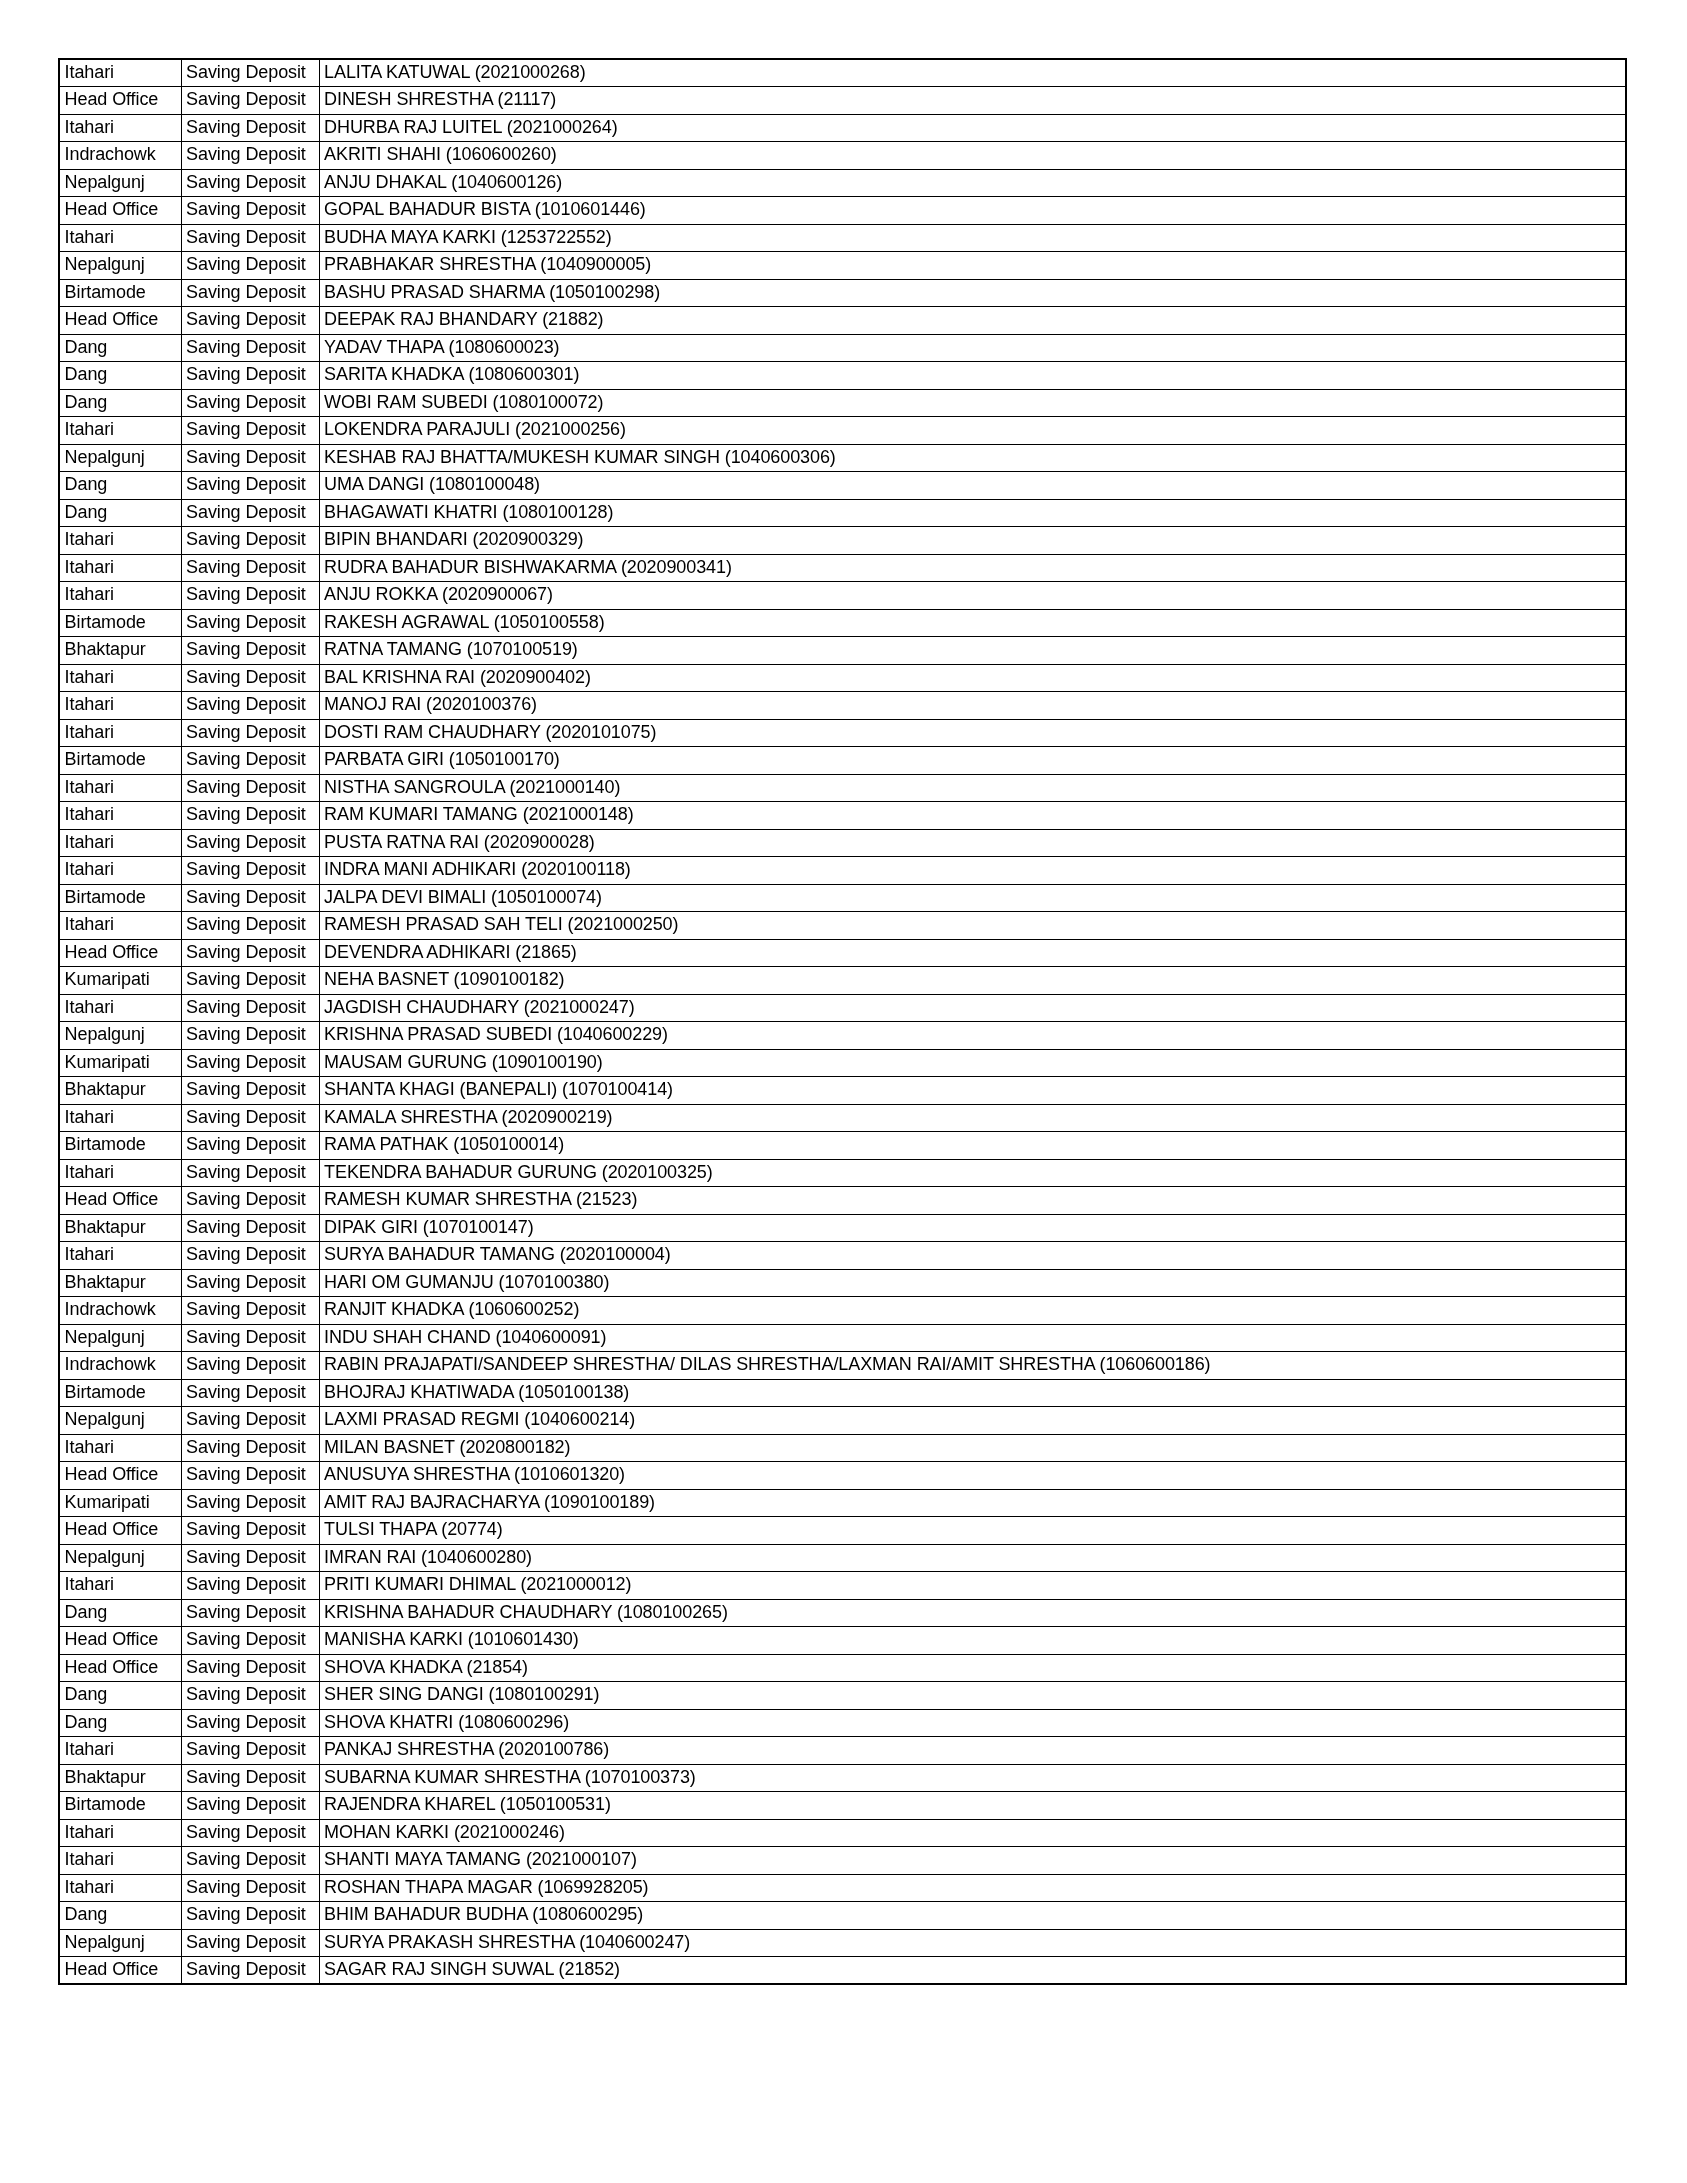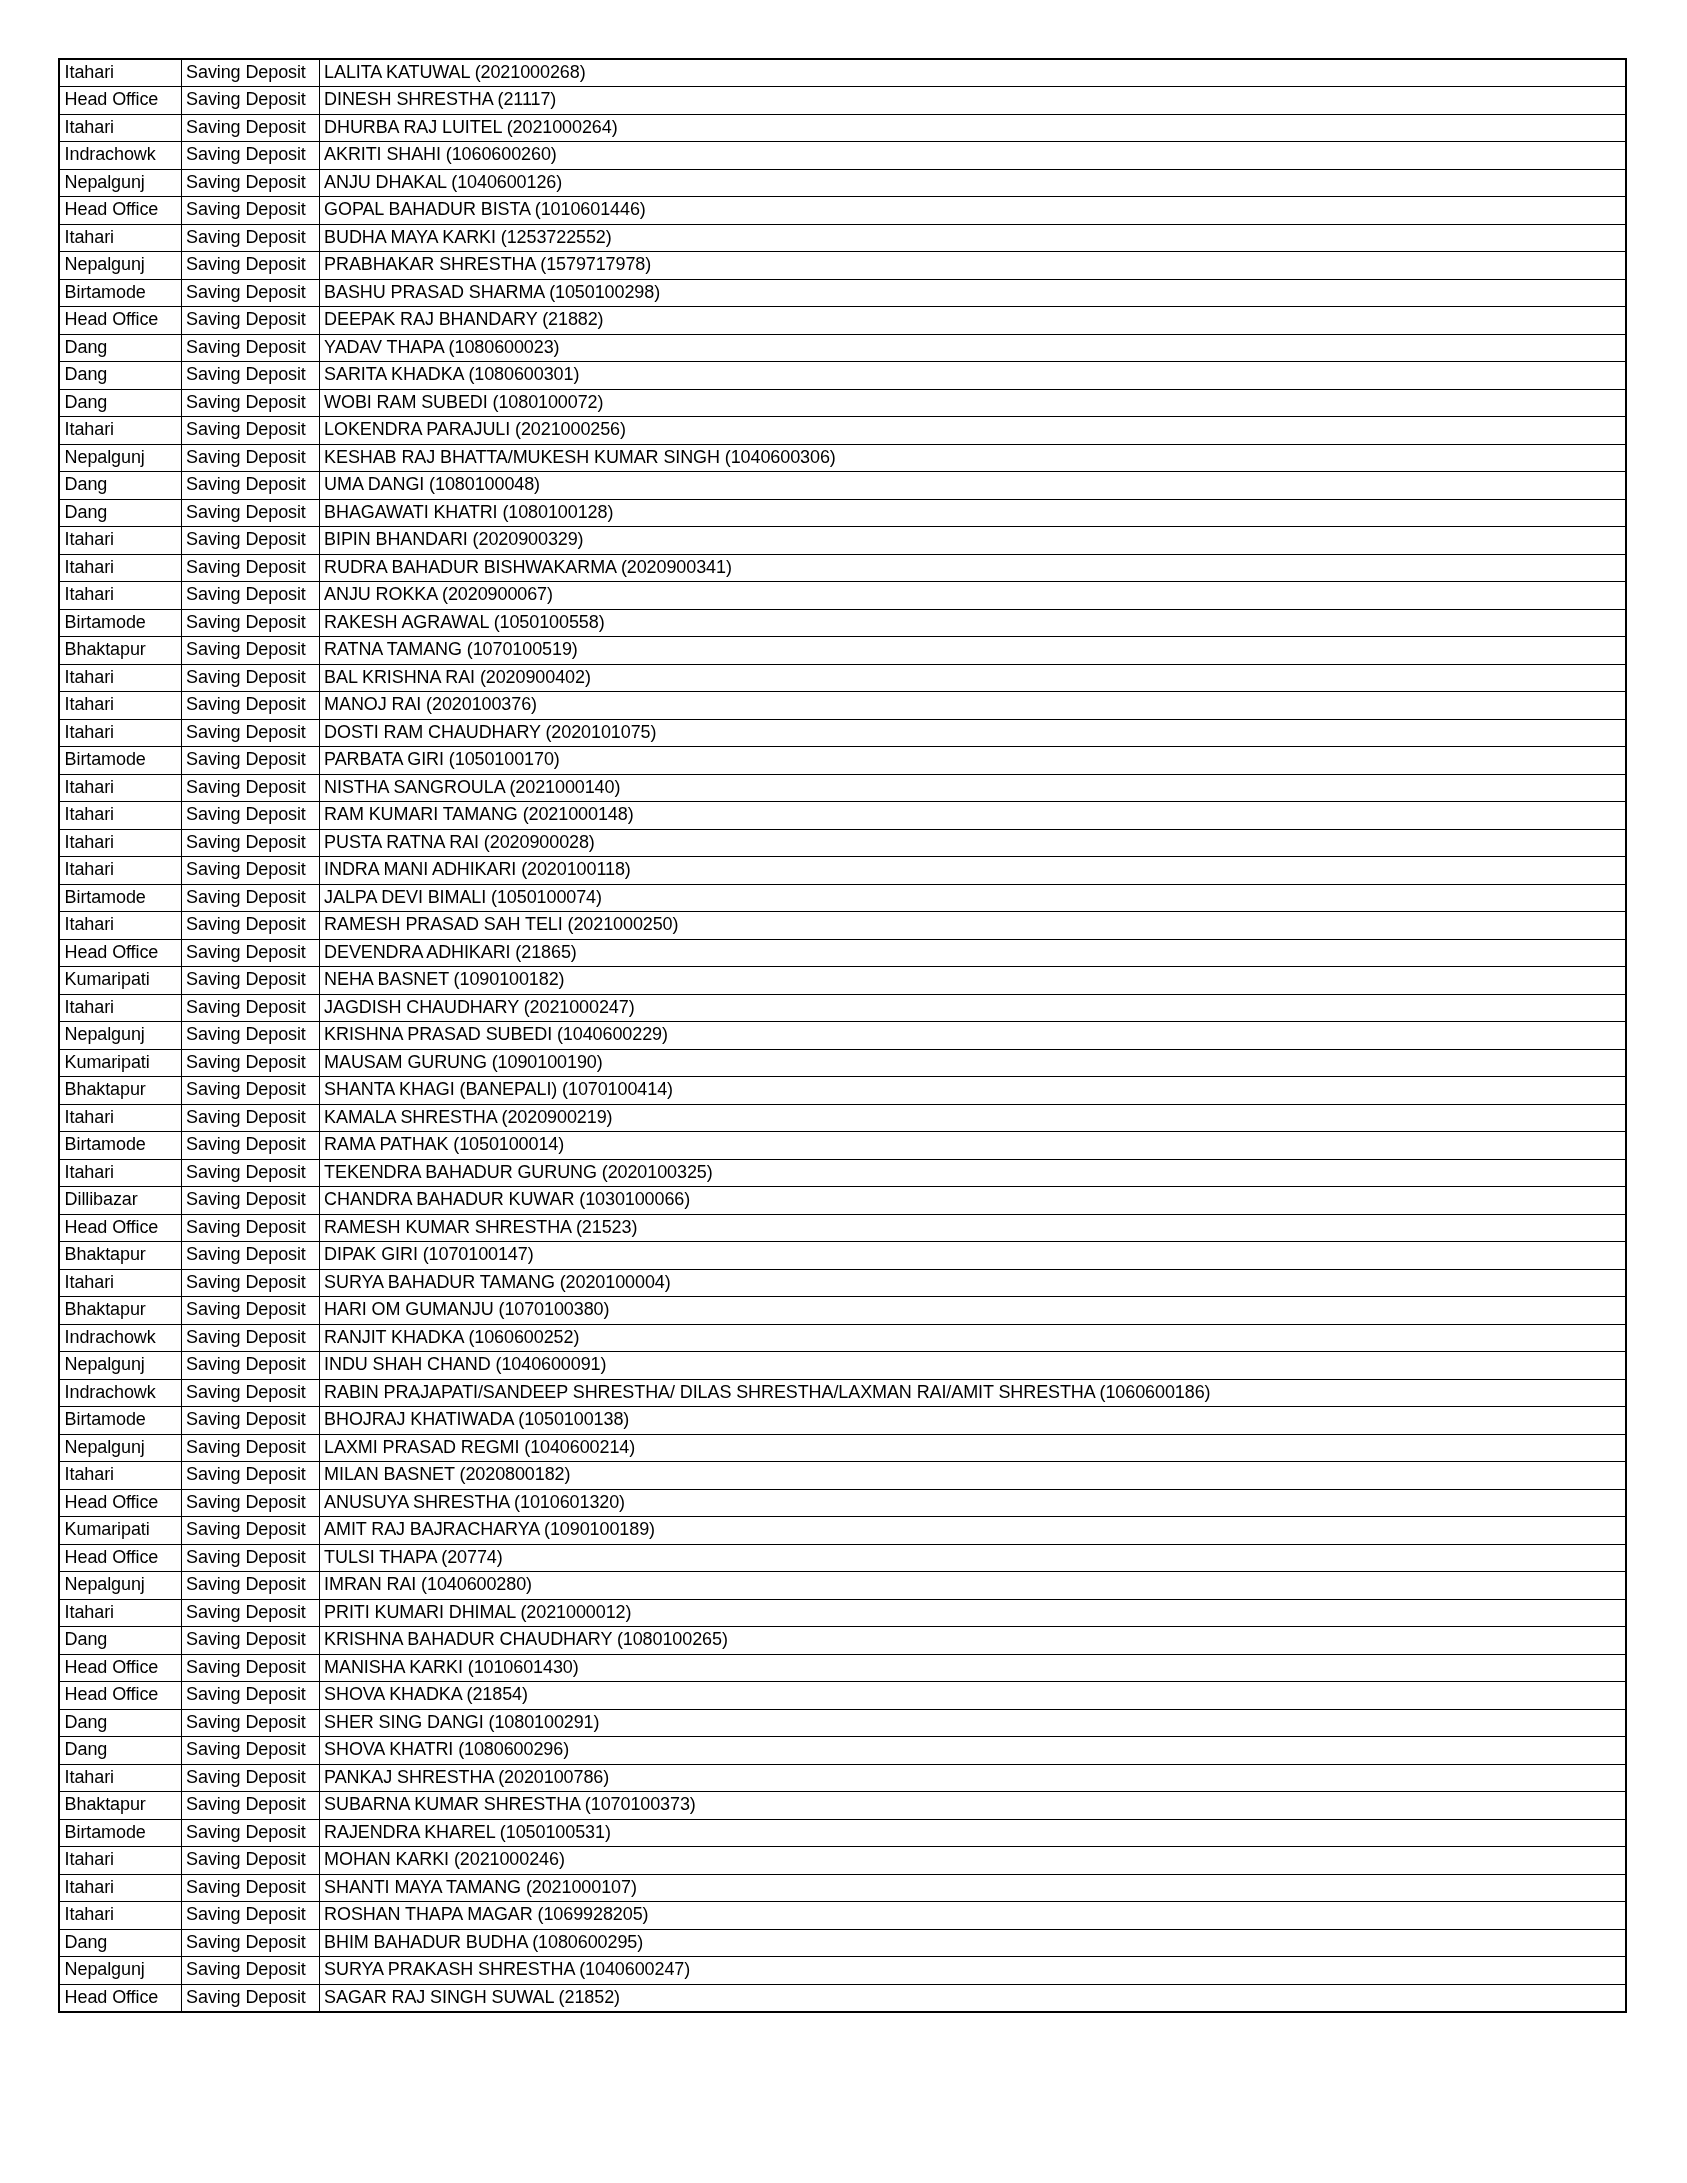--- a/index.html
+++ b/index.html
@@ -89,21 +89,21 @@
           <td class="account">GOPAL BAHADUR BISTA (1010601446)</td>
         </tr>
         <tr>
           <td class="branch">Itahari</td>
           <td class="product">Saving Deposit</td>
           <td class="account">BUDHA  MAYA KARKI (1253722552)</td>
         </tr>
         <tr>
           <td class="branch">Nepalgunj</td>
           <td class="product">Saving Deposit</td>
-          <td class="account">PRABHAKAR SHRESTHA (1579717978)</td>
+          <td class="account">PRABHAKAR SHRESTHA (1040900005)</td>
         </tr>
         <tr>
           <td class="branch">Birtamode</td>
           <td class="product">Saving Deposit</td>
           <td class="account">BASHU PRASAD SHARMA (1050100298)</td>
         </tr>
         <tr>
           <td class="branch">Head Office</td>
           <td class="product">Saving Deposit</td>
           <td class="account">DEEPAK  RAJ BHANDARY (21882)</td>
@@ -255,25 +255,20 @@
         </tr>
         <tr>
           <td class="branch">Birtamode</td>
           <td class="product">Saving Deposit</td>
           <td class="account">RAMA PATHAK (1050100014)</td>
         </tr>
         <tr>
           <td class="branch">Itahari</td>
           <td class="product">Saving Deposit</td>
           <td class="account">TEKENDRA  BAHADUR GURUNG (2020100325)</td>
-        </tr>
-        <tr>
-          <td class="branch">Dillibazar</td>
-          <td class="product">Saving Deposit</td>
-          <td class="account">CHANDRA BAHADUR KUWAR (1030100066)</td>
         </tr>
         <tr>
           <td class="branch">Head Office</td>
           <td class="product">Saving Deposit</td>
           <td class="account">RAMESH KUMAR SHRESTHA (21523)</td>
         </tr>
         <tr>
           <td class="branch">Bhaktapur</td>
           <td class="product">Saving Deposit</td>
           <td class="account">DIPAK GIRI (1070100147)</td>

